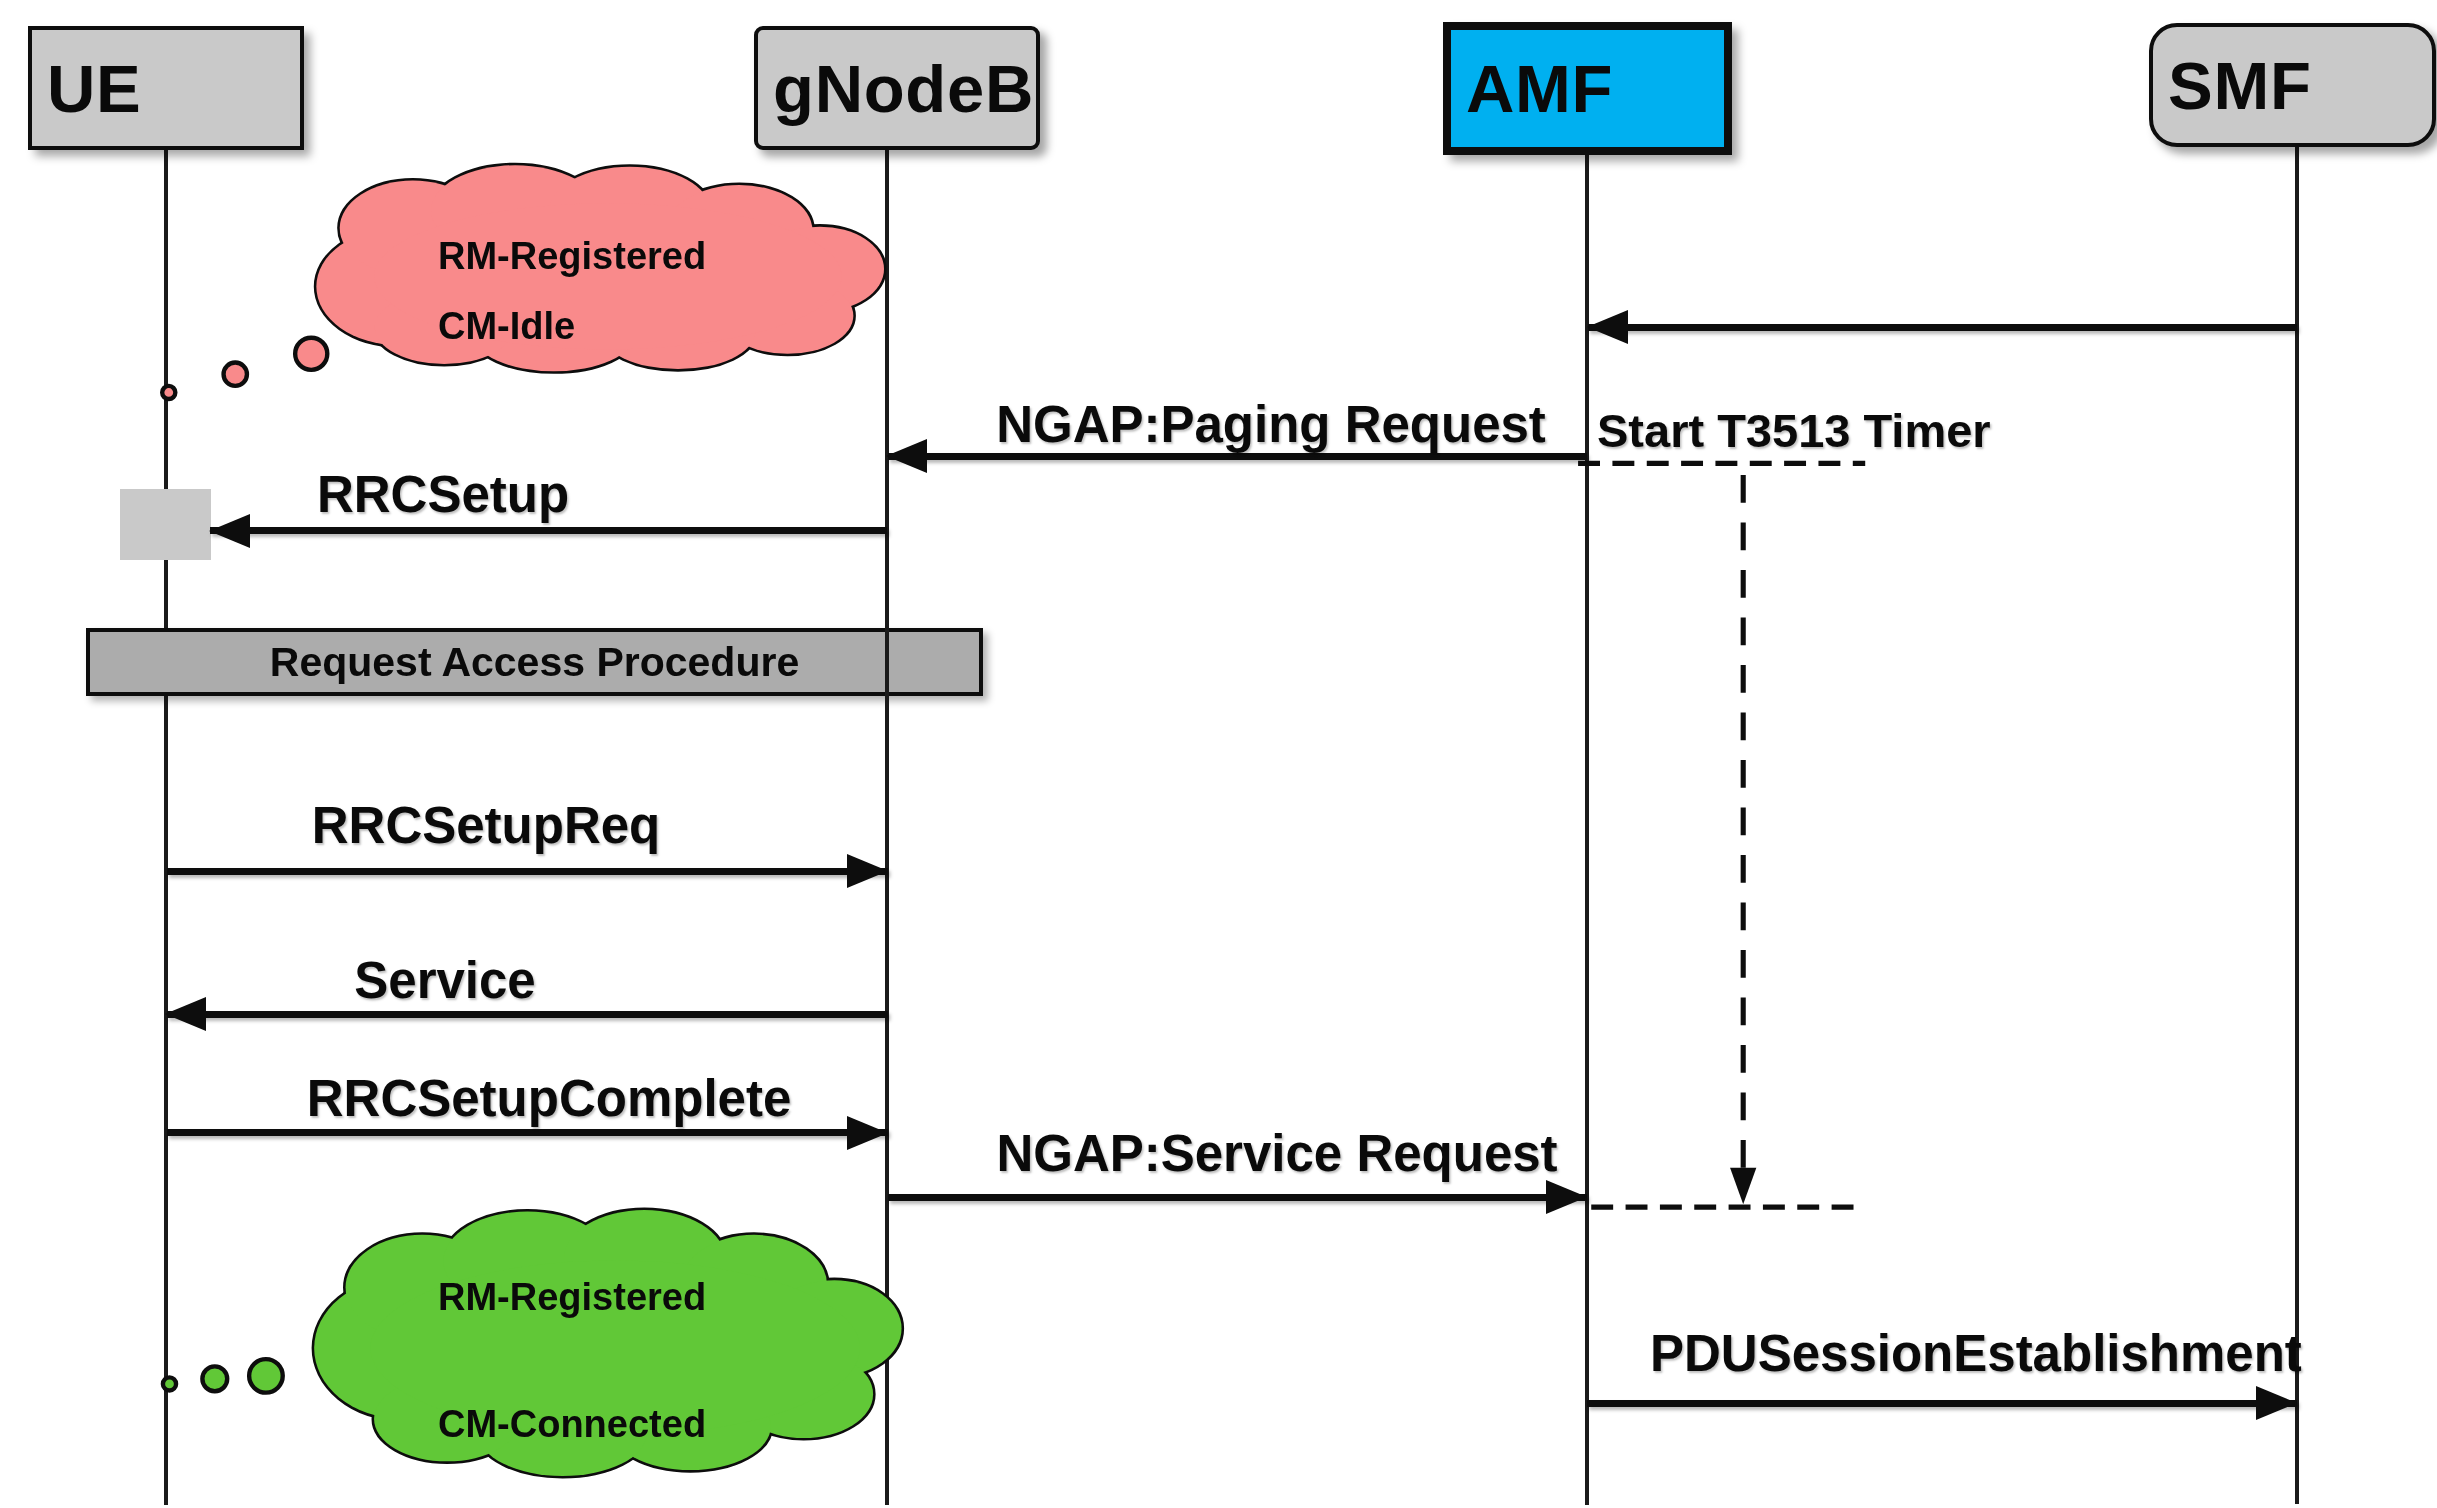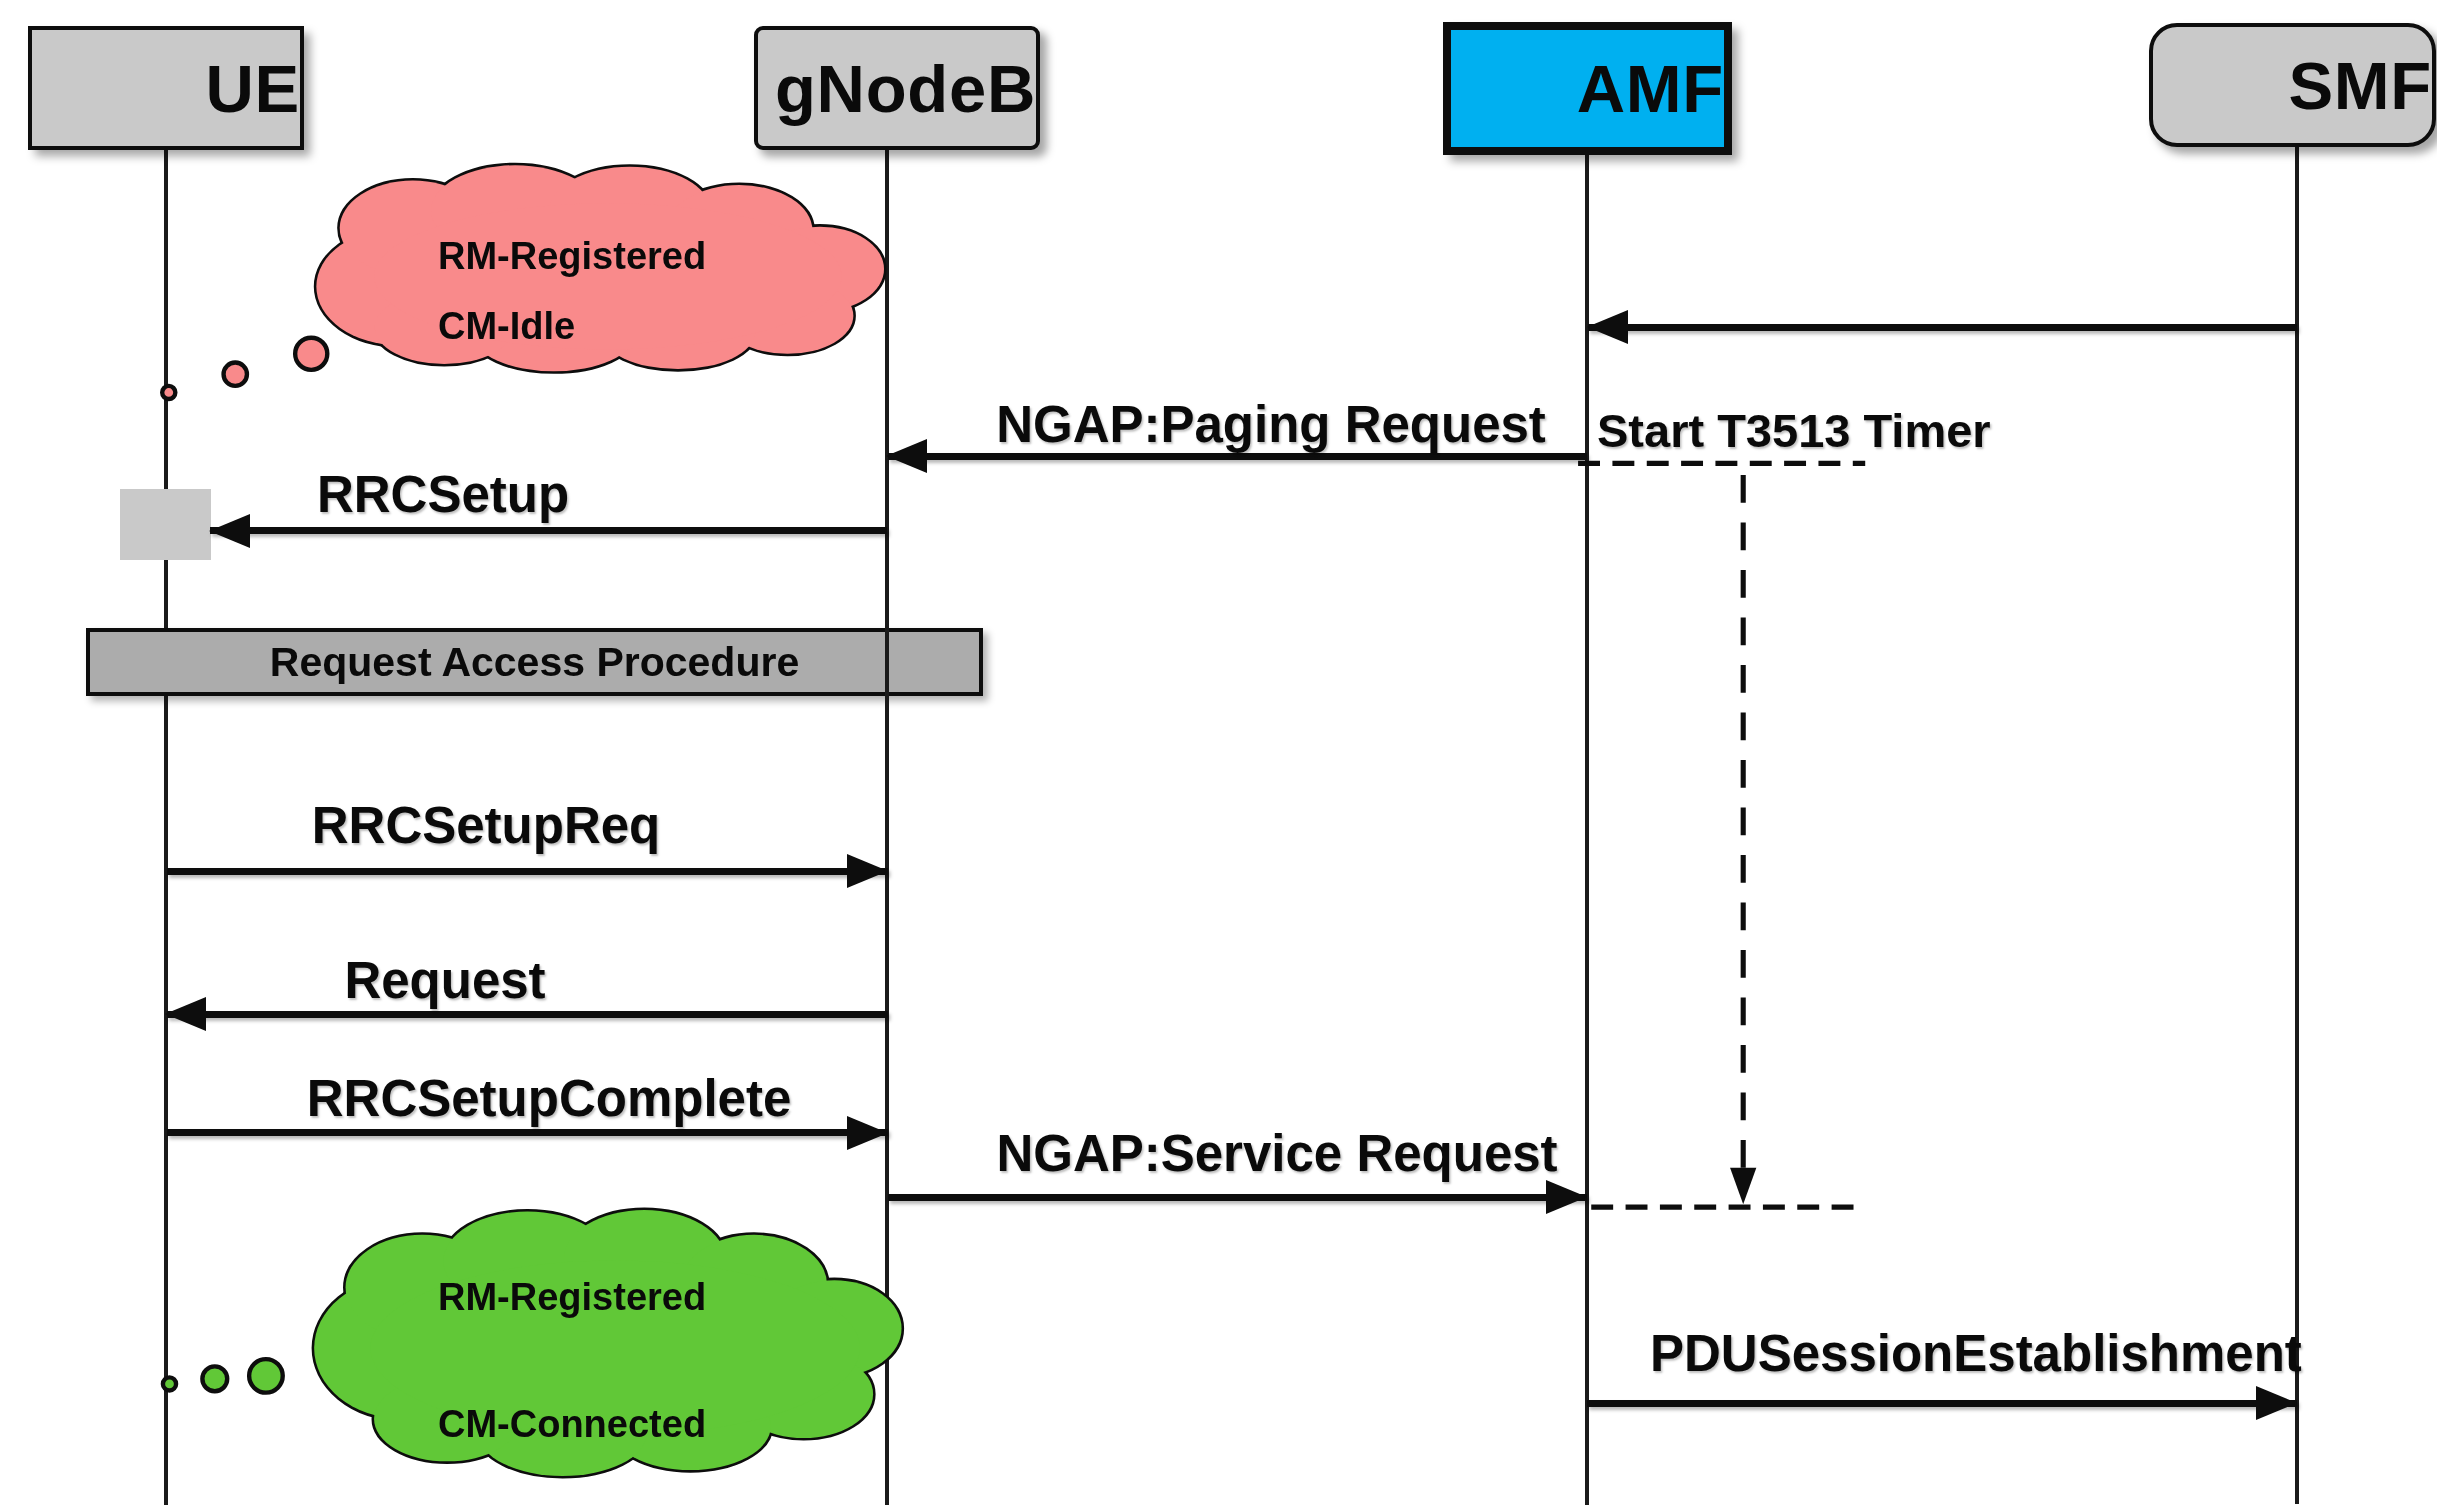--- a/index.html
+++ b/index.html
@@ -10,21 +10,21 @@
   
   .lifeline{position:absolute;width:4.4px;background:#1a1a1a;}
   #lifeline-ue  {left:164px;top:146px;height:1359px;z-index:1;}
   #lifeline-gnodeb{left:885px;top:146px;height:1359px;z-index:3;}
   #lifeline-amf {left:1585px;top:150px;height:1355px;z-index:1;}
   #lifeline-smf {left:2295px;top:142px;height:1362px;z-index:1;}
   
   .actor{
     position:absolute;top:26px;height:124px;box-sizing:border-box;
     background:var(--actor-fill,#c9c9c9);border:4.4px solid #0d0d0d;
-    display:flex;align-items:center;justify-content:flex-end;
+    display:flex;align-items:center;justify-content:flex-start;
     font-size:67px;letter-spacing:0.7px;z-index:7;
     box-shadow:6.6px 6.6px 8.8px rgba(0,0,0,0.35);
     padding-left:15px;
   }
   #actor-ue    {left:28px; width:276px;}
   #actor-gnodeb{left:754px;width:286px;border-radius:9px;}
   #actor-amf   {left:1443px;width:289px;top:22px;height:133px;border-width:8.8px;background:var(--amf-fill,#00b0f0);}
   #actor-smf   {left:2149px;width:287px;top:23.4px;border-radius:28px;}
   
   .msg-line{position:absolute;height:6.6px;background:#0d0d0d;z-index:6;box-shadow:2.2px 2.9px 3.7px rgba(0,0,0,0.28);}
@@ -178,21 +178,21 @@
   <div class="msg-line" id="line-rrcpaging"></div>
   <div class="arrow-left" id="head-rrcpaging"></div>
   <div class="msg-label" id="label-rrcpaging">RRCSetup</div>
 
   <div class="msg-line" id="line-rrcsetupreq"></div>
   <div class="arrow-right" id="head-rrcsetupreq"></div>
   <div class="msg-label" id="label-rrcsetupreq">RRCSetupReq</div>
 
   <div class="msg-line" id="line-rrcsetup"></div>
   <div class="arrow-left" id="head-rrcsetup"></div>
-  <div class="msg-label" id="label-rrcsetup">Request</div>
+  <div class="msg-label" id="label-rrcsetup">Service</div>
 
   <div class="msg-line" id="line-rrcsetupcomplete"></div>
   <div class="arrow-right" id="head-rrcsetupcomplete"></div>
   <div class="msg-label" id="label-rrcsetupcomplete">RRCSetupComplete</div>
 
   <div class="msg-line" id="line-servicereq"></div>
   <div class="arrow-right" id="head-servicereq"></div>
   <div class="msg-label" id="label-servicereq">NGAP:Service Request</div>
 
   <div class="msg-line" id="line-pdu"></div>

